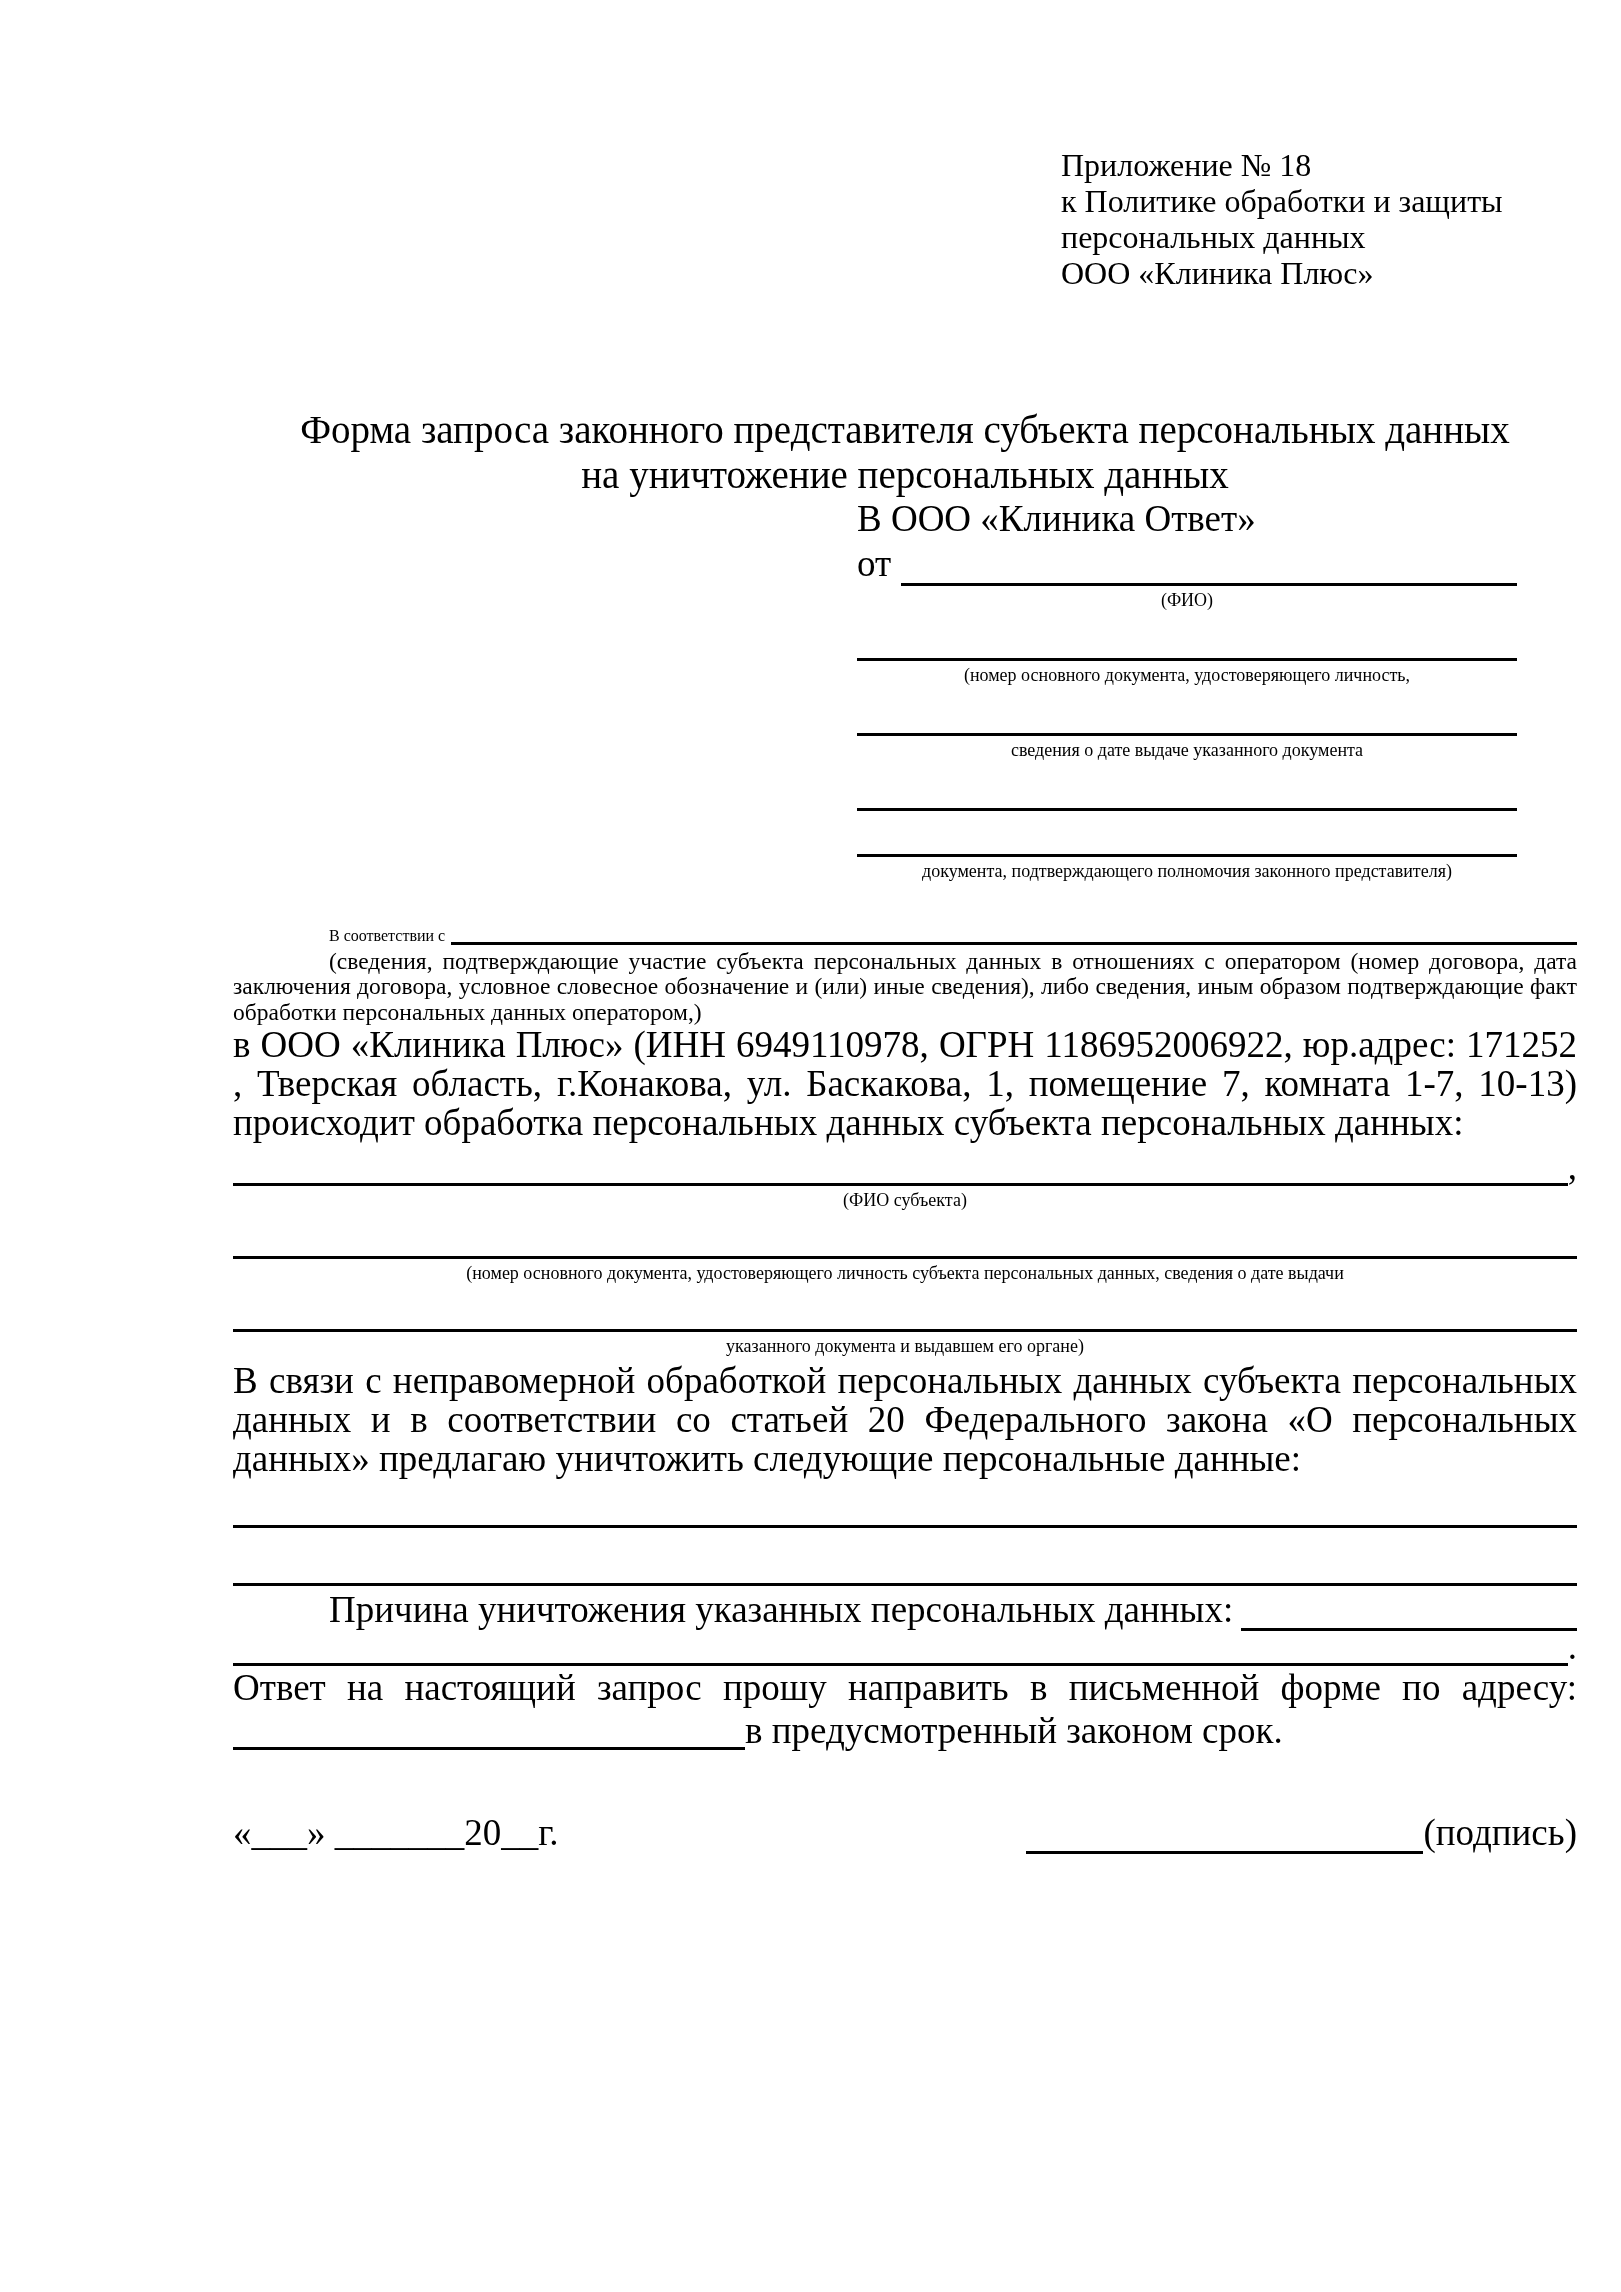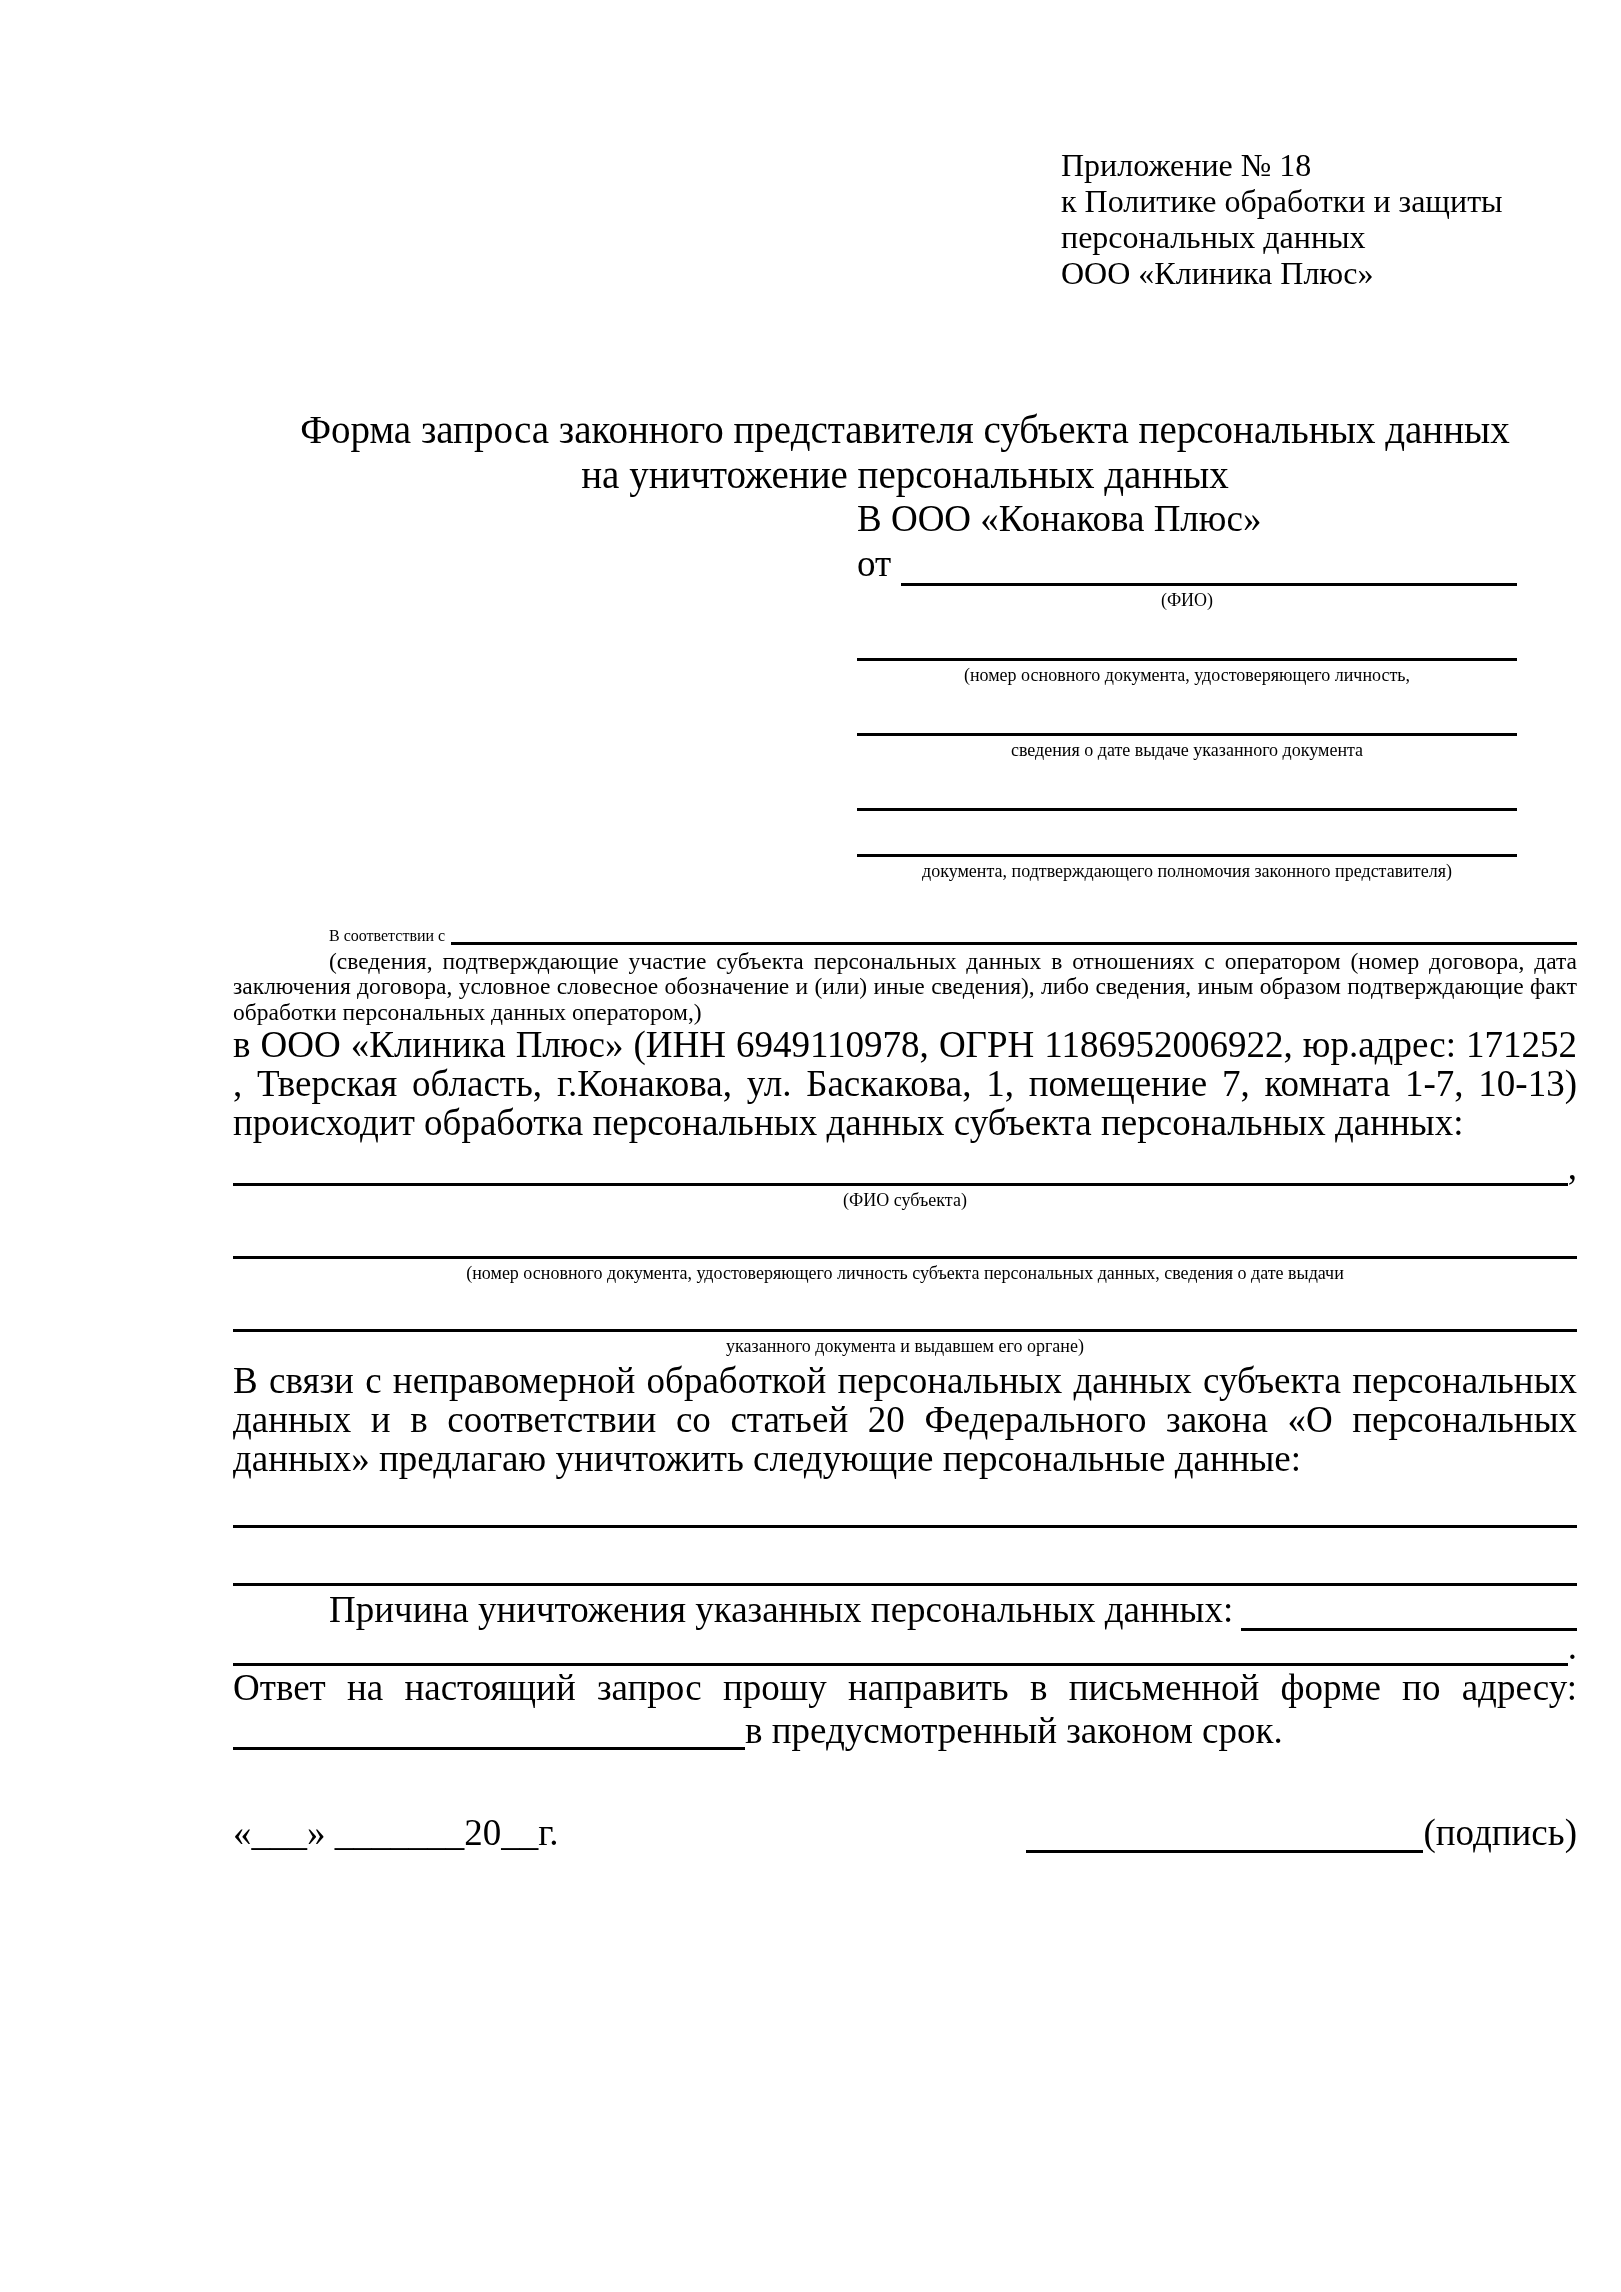--- a/index.html
+++ b/index.html
@@ -84,21 +84,21 @@
   .response-l2 .txt { line-height: 39px; }
   
   .footer {
     margin-top: 61px;
     display: flex;
     justify-content: space-between;
     align-items: flex-end;
     font-size: 37px;
     line-height: 43px;
   }
-  .sig { display: flex; align-items: flex-start; }
+  .sig { display: flex; align-items: center; }
   .sig .field { width: 397px; height: 39px; }
   .sig .txt { white-space: nowrap; }
 </style>
 </head>
 <body>
 
 <div class="page">
 
   <div class="appendix">
     <div>Приложение № 18</div>
@@ -106,21 +106,21 @@
     <div>персональных данных</div>
     <div>ООО «Клиника Плюс»</div>
   </div>
 
   <div class="doc-title">
     <div>Форма запроса законного представителя субъекта персональных данных</div>
     <div>на уничтожение персональных данных</div>
   </div>
 
   <div class="addr">
-    <div>В ООО «Конакова Плюс»</div>
+    <div>В ООО «Клиника Ответ»</div>
     <div class="row from-row">
       <span>от</span>
       <span class="field fill"></span>
     </div>
     <div class="cap">(ФИО)</div>
 
     <div class="fline"></div>
     <div class="cap">(номер основного документа, удостоверяющего личность,</div>
 
     <div class="fline"></div>

